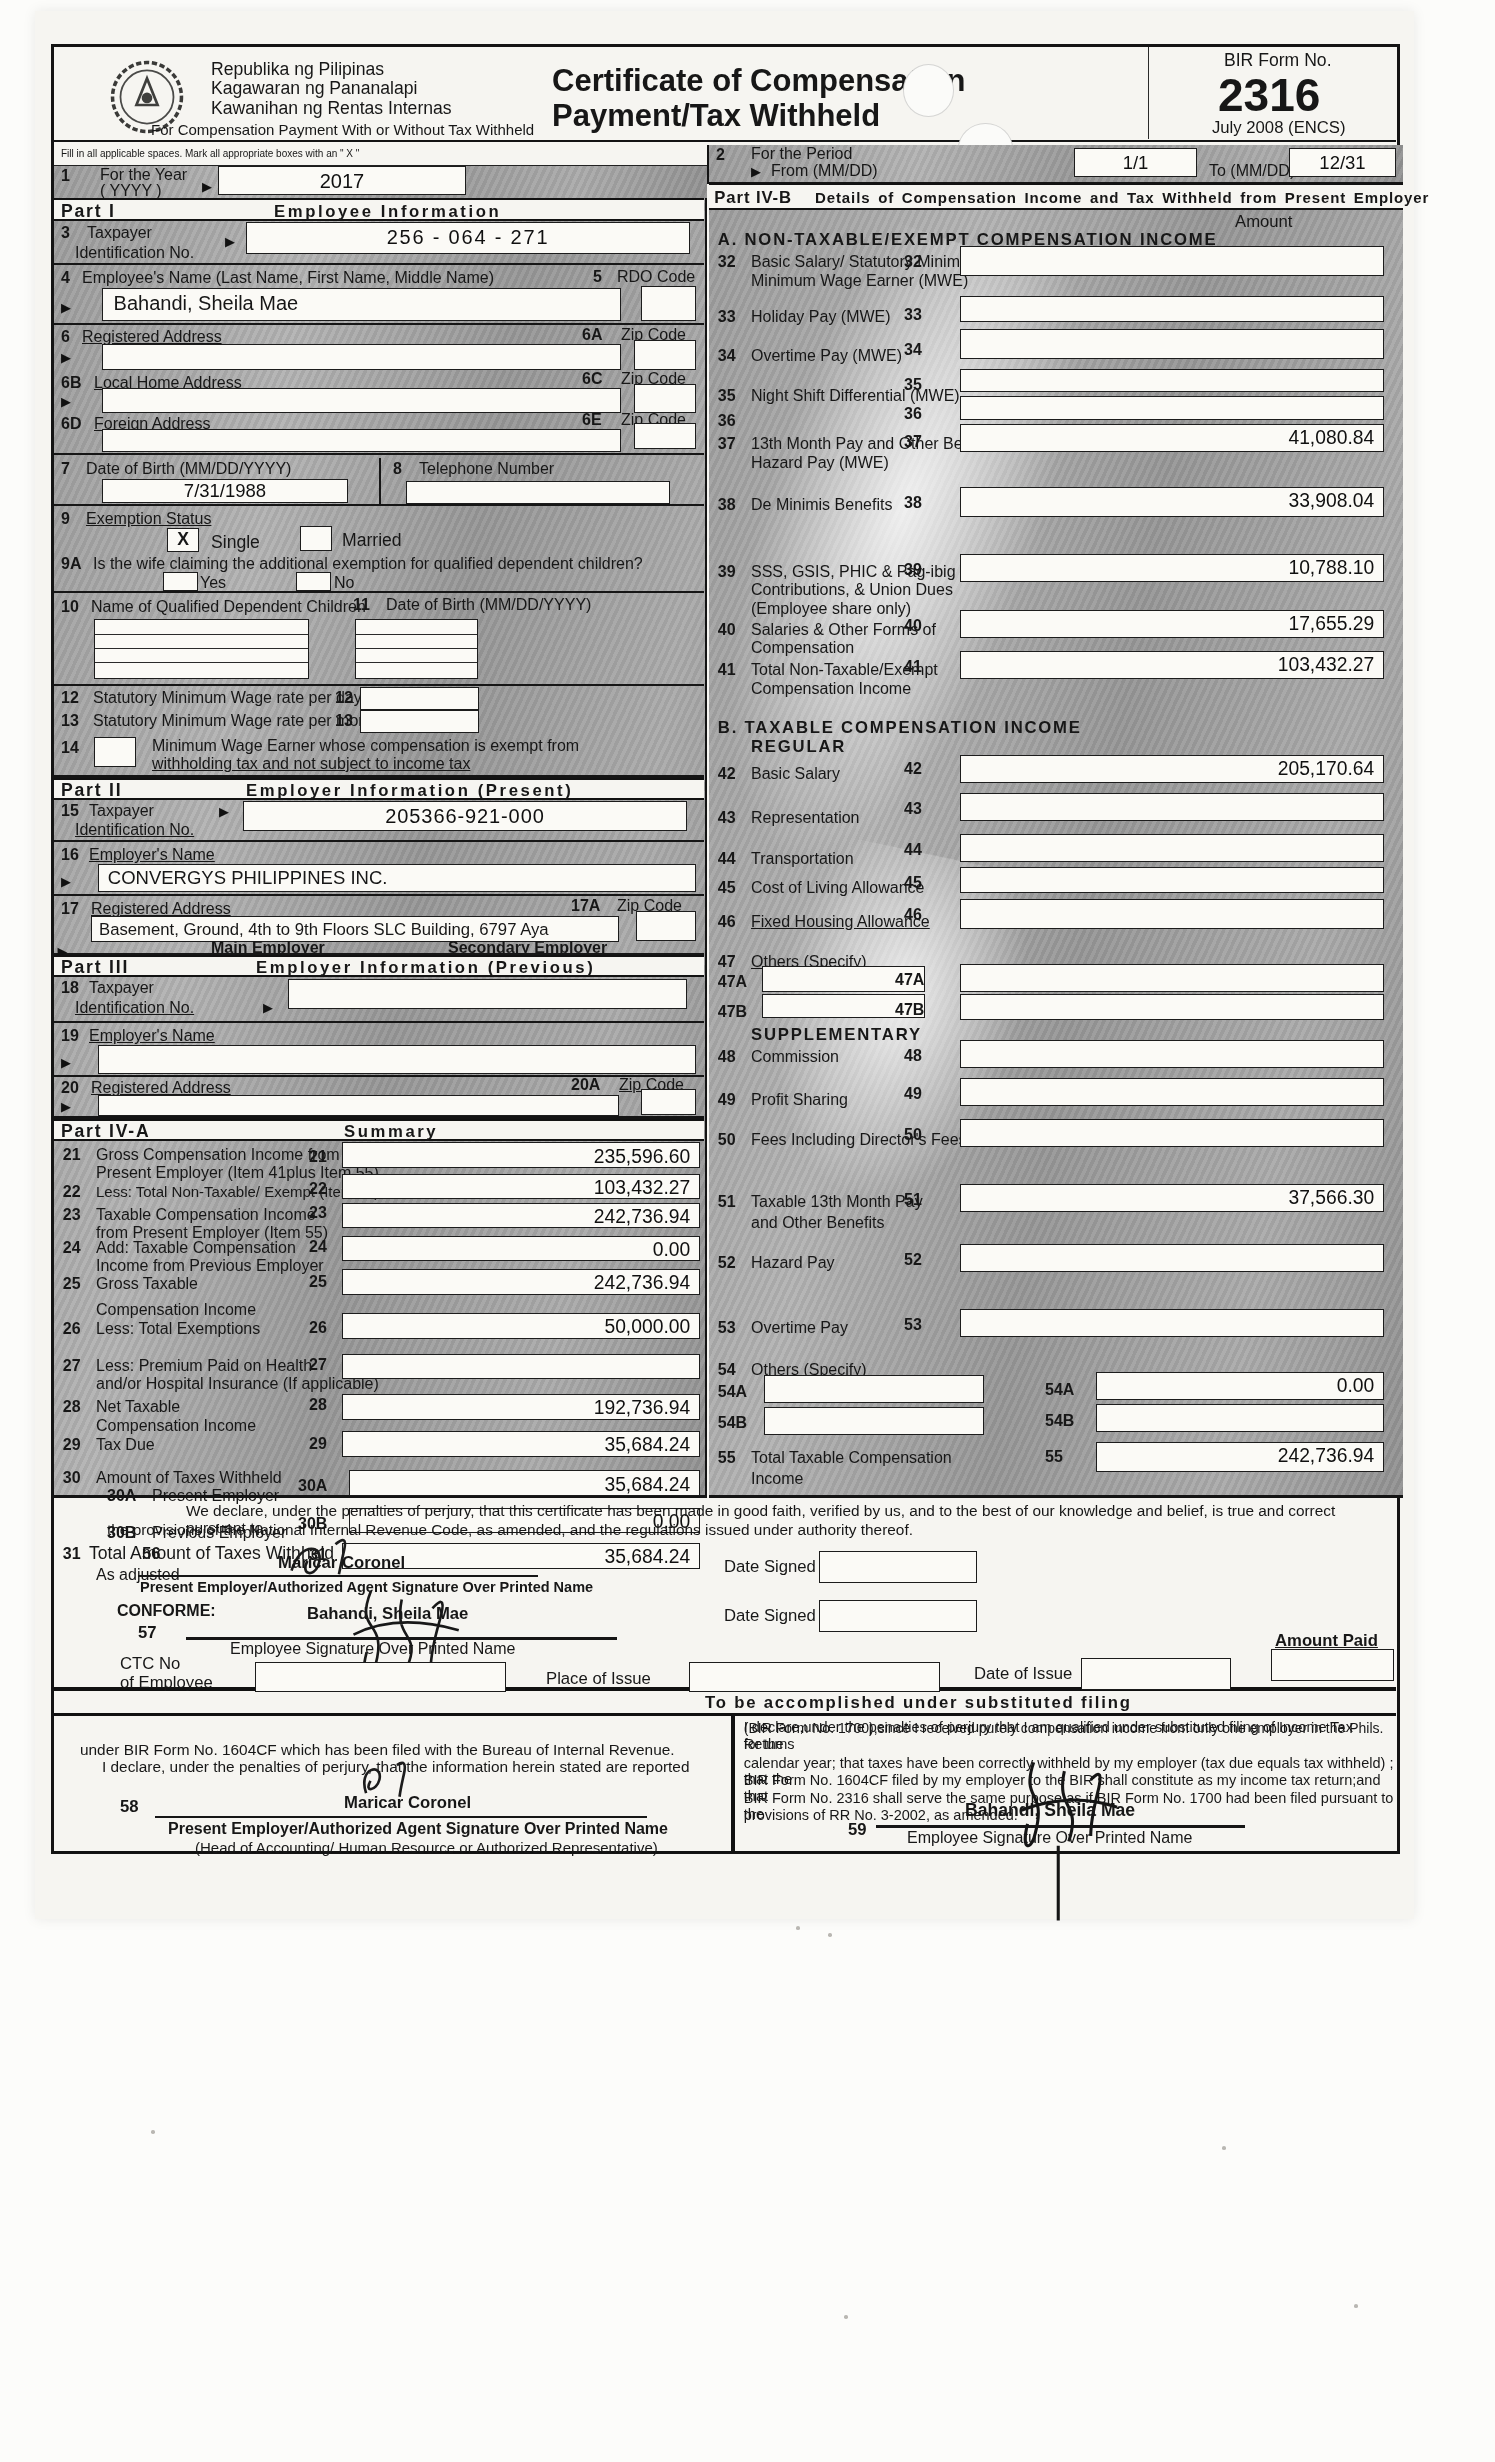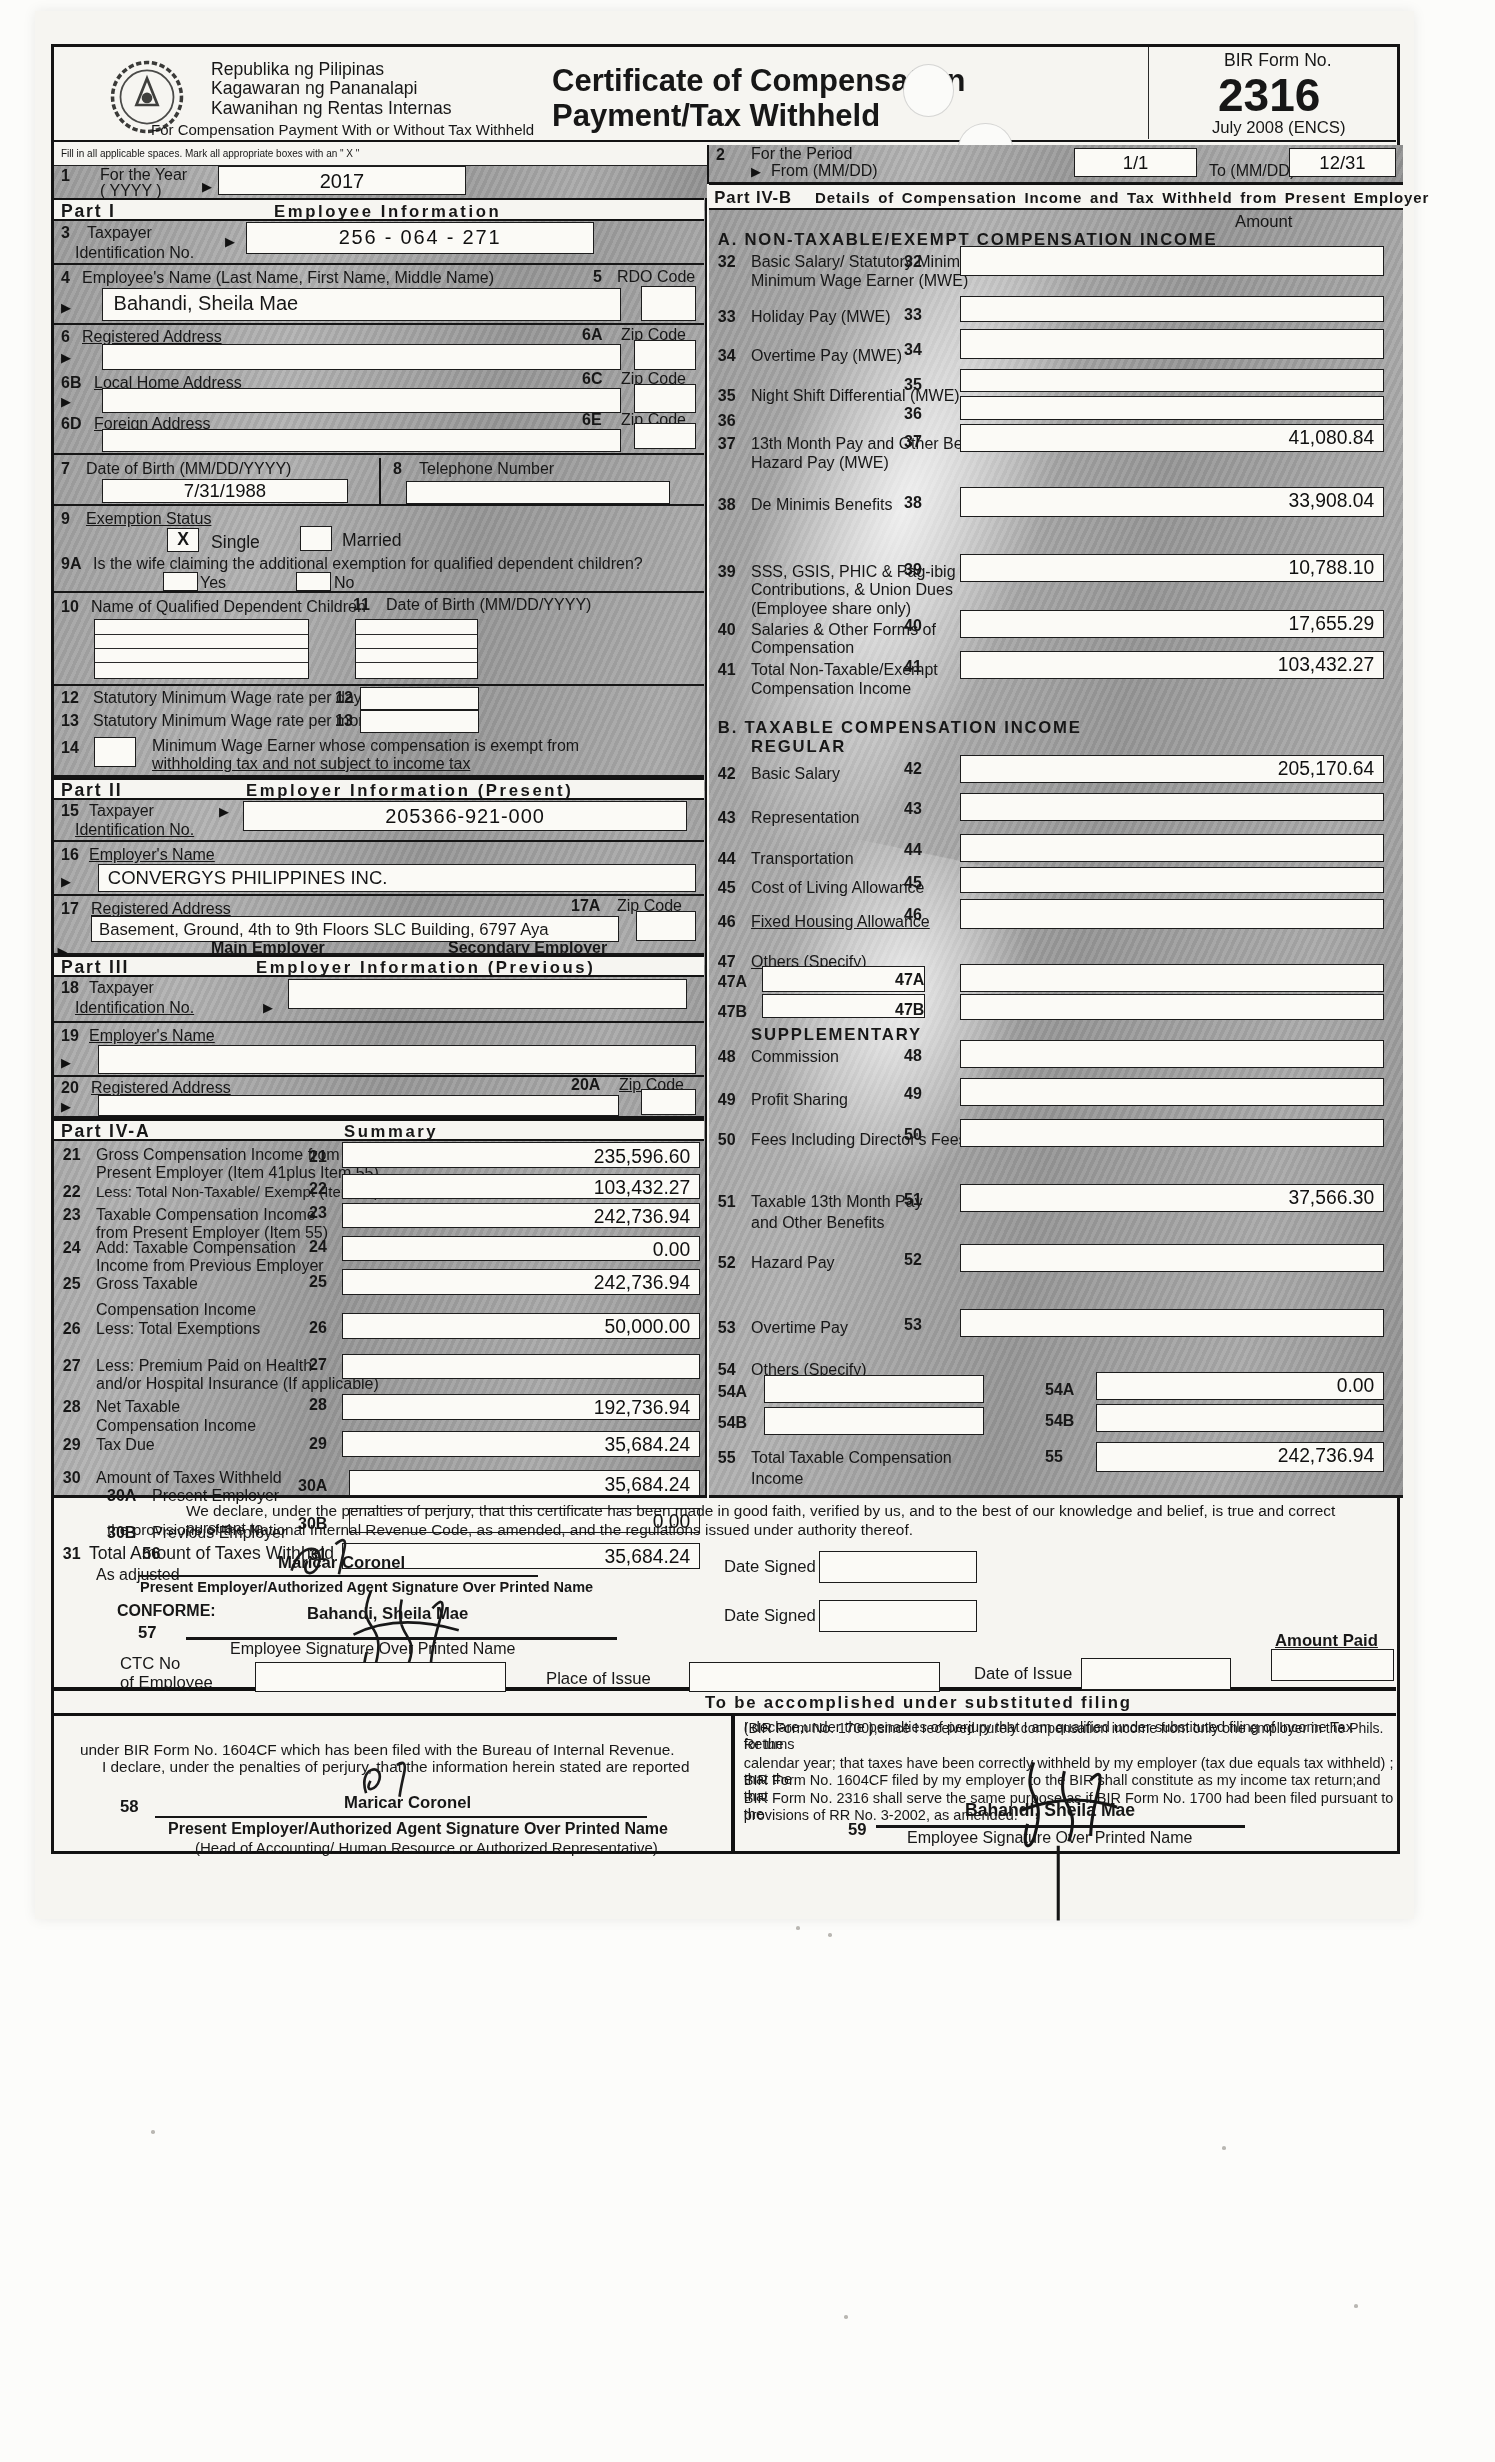--- a/index.html
+++ b/index.html
@@ -96,21 +96,21 @@
     <div class="abs part-band" style="left:0;top:0;width:650px;height:23px;">
       <span class="abs part-title" style="left:7px;top:1.8px;">Part I</span>
       <span class="abs part-head" style="left:220px;top:2.6px;">Employee Information</span>
     </div>
 
     <div class="abs" style="left:0;top:23px;width:650px;height:44px;border-bottom:2.6px solid #161616;">
       <span class="abs num" style="left:7px;top:3.5px;">3</span>
       <span class="abs lbl" style="left:33px;top:3.5px;">Taxpayer</span>
       <span class="abs lbl" style="left:21px;top:23px;">Identification No.</span>
       <span class="abs arrow" style="left:171px;top:12.3px;"></span>
-      <div class="abs wbox" style="left:192px;top:1.8px;width:348px;height:32px;">
+      <div class="abs wbox" style="left:192px;top:1.8px;width:444px;height:32px;">
         <div class="ctrv" style="letter-spacing:1.8px;">256 - 064 - 271</div>
       </div>
     </div>
 
     <div class="abs" style="left:0;top:69px;width:650px;height:58px;border-bottom:2.6px solid #161616;">
       <span class="abs num" style="left:7px;top:2.6px;">4</span>
       <span class="abs lbl" style="left:28px;top:2.6px;">Employee's Name (Last Name, First Name, Middle Name)</span>
       <span class="abs num" style="left:539px;top:1.8px;">5</span>
       <span class="abs lbl" style="left:563px;top:1.8px;">RDO Code</span>
       <span class="abs arrow" style="left:7px;top:32px;"></span>

